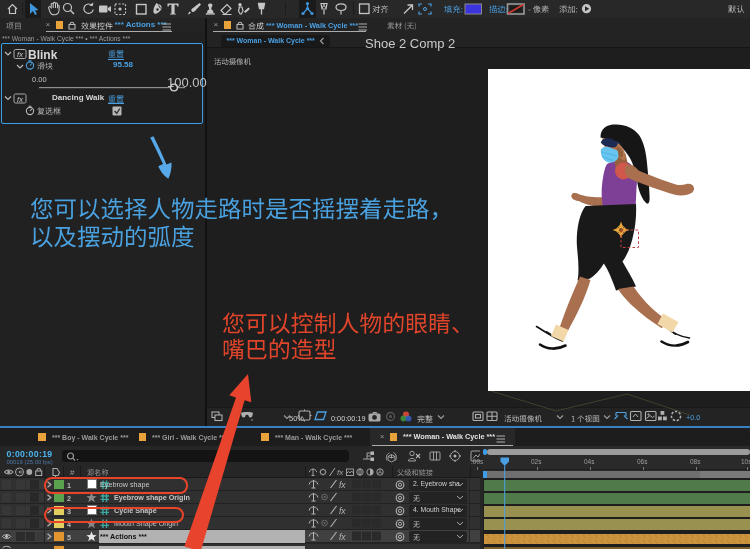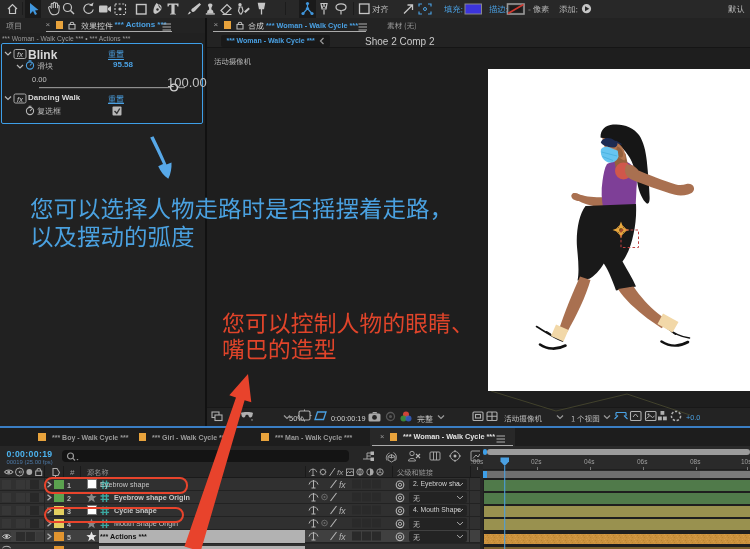--- a/index.html
+++ b/index.html
@@ -128,21 +128,21 @@
     <path d="M4.8 -0.7C5.5 -0.3 6.3 0.2 6.7 0.5L7.1 0.1C6.7 -0.2 5.9 -0.7 5.3 -1ZM2.2 -1C1.8 -0.5 1 -0.2 0.3 0.1C0.5 0.2 0.7 0.4 0.8 0.5C1.4 0.2 2.2 -0.3 2.8 -0.8ZM1.5 -2.2C1.6 -2.3 1.8 -2.3 3.3 -2.4C2.7 -2.1 2.1 -1.9 1.8 -1.8C1.3 -1.6 1 -1.6 0.7 -1.5C0.8 -1.4 0.9 -1.1 0.9 -1C1.1 -1.1 1.4 -1.1 3.6 -1.3V-0.1C3.6 0 3.6 0.1 3.5 0.1C3.4 0.1 3 0.1 2.5 0.1C2.6 0.2 2.7 0.4 2.7 0.6C3.3 0.6 3.6 0.6 3.9 0.5C4.1 0.4 4.2 0.3 4.2 -0V-1.3L6.1 -1.4C6.3 -1.2 6.5 -1 6.6 -0.9L7 -1.2C6.7 -1.6 6.1 -2.1 5.5 -2.4L5.1 -2.1C5.3 -2 5.4 -1.9 5.6 -1.8L2.5 -1.6C3.5 -2 4.6 -2.4 5.6 -2.9L5.2 -3.3C4.9 -3.2 4.6 -3 4.3 -2.8L2.6 -2.8C3 -2.9 3.4 -3.1 3.8 -3.4L3.6 -3.5H7.2V-4H4.1V-4.5H6.4V-4.9H4.1V-5.4H6.9V-5.8H4.1V-6.4H3.5V-5.8H0.8V-5.4H3.5V-4.9H1.2V-4.5H3.5V-4H0.4V-3.5H3.1C2.6 -3.2 2 -2.9 1.8 -2.9C1.6 -2.8 1.5 -2.7 1.3 -2.7C1.4 -2.6 1.4 -2.3 1.5 -2.2Z M13.5 -6.4V-4.8H11.2V-4.2H13.3C12.7 -3 11.7 -1.7 10.8 -1.1C10.9 -1 11.1 -0.8 11.2 -0.6C12 -1.2 12.9 -2.3 13.5 -3.4V-0.2C13.5 -0 13.5 0 13.3 0C13.2 0 12.7 0 12.2 0C12.3 0.2 12.4 0.4 12.4 0.6C13 0.6 13.5 0.6 13.7 0.5C14 0.4 14.1 0.2 14.1 -0.2V-4.2H14.9V-4.8H14.1V-6.4ZM9.3 -6.4V-4.8H8.1V-4.2H9.2C9 -3.1 8.4 -2 7.8 -1.3C7.9 -1.2 8 -0.9 8.1 -0.8C8.6 -1.3 9 -2.2 9.3 -3.1V0.6H9.9V-3.3C10.2 -2.9 10.6 -2.4 10.8 -2.1L11.1 -2.6C11 -2.8 10.2 -3.7 9.9 -4V-4.2H10.9V-4.8H9.9V-6.4Z" fill="#9b9b9b"></path>
   </svg>
 <svg style="position:absolute;left:404px;top:21.4px" width="15" height="11" viewBox="0 -7.6 15 11">
     <path d="M1.8 1.5 2.2 1.3C1.6 0.2 1.3 -1.1 1.3 -2.4C1.3 -3.6 1.6 -4.9 2.2 -6L1.8 -6.2C1.1 -5.1 0.7 -3.9 0.7 -2.4C0.7 -0.9 1.1 0.4 1.8 1.5Z M3.4 -5.9V-5.3H6C5.9 -4.8 5.9 -4.2 5.8 -3.6H3V-3.1H5.7C5.4 -1.8 4.7 -0.5 2.9 0.1C3 0.3 3.2 0.5 3.3 0.6C5.2 -0.2 6 -1.6 6.3 -3.1H6.5V-0.5C6.5 0.2 6.7 0.4 7.5 0.4C7.6 0.4 8.7 0.4 8.9 0.4C9.6 0.4 9.8 0.1 9.9 -1.1C9.7 -1.1 9.4 -1.2 9.3 -1.3C9.3 -0.3 9.2 -0.1 8.8 -0.1C8.6 -0.1 7.7 -0.1 7.5 -0.1C7.1 -0.1 7 -0.2 7 -0.5V-3.1H9.8V-3.6H6.4C6.5 -4.2 6.5 -4.8 6.5 -5.3H9.4V-5.9Z M10.9 1.5C11.6 0.4 12 -0.9 12 -2.4C12 -3.9 11.6 -5.1 10.9 -6.2L10.5 -6C11.1 -4.9 11.5 -3.6 11.5 -2.4C11.5 -1.1 11.1 0.2 10.5 1.3Z" fill="#9b9b9b"></path>
   </svg>
 <div class="a" style="left:221px;top:34.5px;width:109px;height:12.5px;background:#191919;border-radius:2px"></div>
 <div class="t" style="left:226.5px;top:37.2px;font-size:7px;color:#4aa0e2;font-weight:bold;">*** Woman - Walk Cycle ***</div>
 <svg class="a" style="left:318px;top:37px" width="8" height="8" viewBox="0 0 8 8">
     <path d="M5.5 1 L2.5 4 L5.5 7" fill="none" stroke="#9a9a9a" stroke-width="1.2"></path>
   </svg>
-<div class="t" style="left:333px;top:36.8px;font-size:10px;color:#c9c9c9;font-weight:normal;padding-left:32px;">Shoe 2 Comp 2</div>
+<div class="t" style="left:333px;top:36.8px;font-size:13px;color:#c9c9c9;font-weight:normal;padding-left:32px;">Shoe 2 Comp 2</div>
 <div class="t" style="left:2px;top:35.5px;font-size:6.7px;color:#9b9b9b;font-weight:normal;">*** Woman - Walk Cycle *** • *** Actions ***</div>
 <div class="a" style="left:1px;top:43px;width:202px;height:81px;background:#1f1f1f;border:1.8px solid #3e9fe8;border-radius:2px"></div>
 <svg class="a" style="left:0px;top:43px" width="206" height="83" viewBox="0 43 206 83">
     <path d="M5 52 L8 55 L11 52" fill="none" stroke="#b8b8b8" stroke-width="1.2"></path>
     <rect x="14" y="49.5" width="12" height="9" rx="1.5" fill="none" stroke="#aaa" stroke-width="1"></rect>
     <text x="20" y="57" font-size="7.5" font-style="italic" fill="#ccc" text-anchor="middle">fx</text>
     <path d="M17 65 L20 68 L23 65" fill="none" stroke="#b8b8b8" stroke-width="1.2"></path>
     <g fill="none" stroke="#4aa0e2" stroke-width="1.1">
       <circle cx="30" cy="65.5" r="3.6"></circle>
       <path d="M30 65.5 L31.8 63.5 M28.6 60.8 L31.4 60.8"></path>
@@ -163,21 +163,21 @@
 <svg style="position:absolute;left:108px;top:49.0px" width="19" height="12" viewBox="0 -8.0 19 12">
     <path d="M1.3 -4.3V-1.8H3.7V-1.3H1V-0.8H3.7V-0.1H0.4V0.4H7.6V-0.1H4.3V-0.8H7.1V-1.3H4.3V-1.8H6.8V-4.3H4.3V-4.8H7.6V-5.3H4.3V-5.9C5.2 -6 6.1 -6.1 6.8 -6.2L6.5 -6.7C5.2 -6.4 2.9 -6.3 1.1 -6.2C1.1 -6.1 1.2 -5.9 1.2 -5.8C2 -5.8 2.8 -5.8 3.7 -5.9V-5.3H0.5V-4.8H3.7V-4.3ZM1.9 -2.9H3.7V-2.3H1.9ZM4.3 -2.9H6.2V-2.3H4.3ZM1.9 -3.9H3.7V-3.3H1.9ZM4.3 -3.9H6.2V-3.3H4.3Z M13.2 -6H14.6V-5.3H13.2ZM11.3 -6H12.7V-5.3H11.3ZM9.5 -6H10.8V-5.3H9.5ZM9.5 -3.4V-0H8.5V0.4H15.6V-0H14.5V-3.4H12L12.1 -3.9H15.4V-4.4H12.2L12.2 -4.8H15.2V-6.4H8.9V-4.8H11.6L11.6 -4.4H8.5V-3.9H11.5L11.4 -3.4ZM10.1 -0V-0.5H13.9V-0ZM10.1 -2.2H13.9V-1.7H10.1ZM10.1 -2.6V-3H13.9V-2.6ZM10.1 -1.4H13.9V-0.9H10.1Z" fill="#4aa0e2"></path>
   </svg>
 <div class="a" style="left:108px;top:58.5px;width:16px;height:1px;background:#4aa0e2"></div>
 <svg style="position:absolute;left:37px;top:60.8px" width="19" height="12" viewBox="0 -8.0 19 12">
     <path d="M0.7 -6.2C1.2 -5.9 1.9 -5.5 2.2 -5.2L2.6 -5.6C2.2 -5.9 1.6 -6.3 1.1 -6.6ZM0.3 -4C0.8 -3.7 1.4 -3.4 1.7 -3.1L2.1 -3.6C1.7 -3.8 1.1 -4.2 0.7 -4.4ZM0.6 0.1 1.1 0.5C1.5 -0.2 2 -1.2 2.4 -2L1.9 -2.4C1.5 -1.5 1 -0.5 0.6 0.1ZM3.7 -1.7H6.2V-1.1H3.7ZM3.7 -2.2V-2.7H6.2V-2.2ZM3.1 -3.2V0.6H3.7V-0.7H6.2V0C6.2 0.1 6.2 0.2 6.1 0.2C6 0.2 5.6 0.2 5.2 0.2C5.3 0.3 5.4 0.5 5.4 0.6C5.9 0.6 6.3 0.6 6.5 0.6C6.7 0.5 6.8 0.3 6.8 0V-3.2ZM3.2 -6.4V-4.3H2.3V-2.9H2.9V-3.8H7V-2.9H7.6V-4.3H6.8V-6.4ZM3.7 -4.3V-5H4.8V-4.3ZM6.2 -4.3H5.3V-5.4H3.7V-5.9H6.2Z M14.5 -3H13.2C13.2 -3.3 13.2 -3.6 13.2 -3.9V-4.8H14.5ZM12.7 -6.6V-5.4H11.2V-4.8H12.7V-3.9C12.7 -3.6 12.7 -3.3 12.6 -3H11V-2.5H12.5C12.3 -1.4 11.8 -0.5 10.3 0.2C10.4 0.3 10.6 0.5 10.7 0.7C12.2 -0.1 12.8 -1.1 13.1 -2.2C13.5 -0.9 14.2 0.1 15.3 0.7C15.4 0.5 15.6 0.2 15.7 0.1C14.7 -0.3 14 -1.3 13.6 -2.5H15.6V-3H15V-5.4H13.2V-6.6ZM8.3 -1.3 8.5 -0.7C9.2 -1 10.1 -1.4 11 -1.8L10.8 -2.3L10 -2V-4.2H10.8V-4.8H10V-6.6H9.4V-4.8H8.4V-4.2H9.4V-1.7C9 -1.6 8.6 -1.4 8.3 -1.3Z" fill="#b4b4b4"></path>
   </svg>
 <div class="t" style="left:113px;top:61.3px;font-size:8px;color:#4aa0e2;font-weight:bold;">95.58</div>
 <div class="t" style="left:32px;top:75.8px;font-size:7.5px;color:#c0c0c0;font-weight:normal;">0.00</div>
 <div class="t" style="left:167px;top:75.8px;font-size:13px;color:#c0c0c0;font-weight:normal;">100.00</div>
-<div class="t" style="left:28px;top:93.8px;font-size:8px;color:#d8d8d8;font-weight:bold;">Dancing Walk</div>
+<div class="t" style="left:28px;top:93.8px;font-size:8px;color:#d8d8d8;font-weight:bold;padding-left:24px;">Dancing Walk</div>
 <svg style="position:absolute;left:108px;top:93.5px" width="19" height="12" viewBox="0 -8.0 19 12">
     <path d="M1.3 -4.3V-1.8H3.7V-1.3H1V-0.8H3.7V-0.1H0.4V0.4H7.6V-0.1H4.3V-0.8H7.1V-1.3H4.3V-1.8H6.8V-4.3H4.3V-4.8H7.6V-5.3H4.3V-5.9C5.2 -6 6.1 -6.1 6.8 -6.2L6.5 -6.7C5.2 -6.4 2.9 -6.3 1.1 -6.2C1.1 -6.1 1.2 -5.9 1.2 -5.8C2 -5.8 2.8 -5.8 3.7 -5.9V-5.3H0.5V-4.8H3.7V-4.3ZM1.9 -2.9H3.7V-2.3H1.9ZM4.3 -2.9H6.2V-2.3H4.3ZM1.9 -3.9H3.7V-3.3H1.9ZM4.3 -3.9H6.2V-3.3H4.3Z M13.2 -6H14.6V-5.3H13.2ZM11.3 -6H12.7V-5.3H11.3ZM9.5 -6H10.8V-5.3H9.5ZM9.5 -3.4V-0H8.5V0.4H15.6V-0H14.5V-3.4H12L12.1 -3.9H15.4V-4.4H12.2L12.2 -4.8H15.2V-6.4H8.9V-4.8H11.6L11.6 -4.4H8.5V-3.9H11.5L11.4 -3.4ZM10.1 -0V-0.5H13.9V-0ZM10.1 -2.2H13.9V-1.7H10.1ZM10.1 -2.6V-3H13.9V-2.6ZM10.1 -1.4H13.9V-0.9H10.1Z" fill="#4aa0e2"></path>
   </svg>
 <div class="a" style="left:108px;top:103px;width:16px;height:1px;background:#4aa0e2"></div>
 <svg style="position:absolute;left:37px;top:106.3px" width="27" height="12" viewBox="0 -8.0 27 12">
     <path d="M2.3 -3.5H6V-3H2.3ZM2.3 -4.5H6V-3.9H2.3ZM1.7 -4.9V-2.6H2.6C2.1 -1.9 1.4 -1.4 0.7 -1C0.9 -0.9 1.1 -0.7 1.2 -0.6C1.5 -0.8 1.8 -1.1 2.2 -1.3C2.5 -1 2.9 -0.7 3.4 -0.4C2.4 -0.1 1.3 0 0.3 0.1C0.4 0.2 0.5 0.5 0.5 0.6C1.7 0.5 3 0.3 4.1 -0.1C5 0.3 6.2 0.5 7.4 0.6C7.4 0.4 7.6 0.2 7.7 0C6.6 -0 5.6 -0.2 4.8 -0.4C5.5 -0.8 6.1 -1.2 6.5 -1.8L6.2 -2.1L6.1 -2H2.9C3 -2.2 3.1 -2.4 3.2 -2.5L3.2 -2.6H6.6V-4.9ZM2.1 -6.7C1.8 -5.9 1.1 -5.2 0.4 -4.7C0.5 -4.6 0.7 -4.4 0.8 -4.2C1.2 -4.6 1.6 -5 2 -5.4H7.2V-5.9H2.3C2.5 -6.1 2.6 -6.3 2.7 -6.6ZM5.6 -1.6C5.2 -1.2 4.7 -0.9 4 -0.7C3.4 -0.9 2.9 -1.2 2.6 -1.6Z M8.5 -6.1C9 -5.7 9.5 -5.2 9.7 -4.8L10.2 -5.2C10 -5.5 9.4 -6.1 8.9 -6.4ZM11.6 -6.5C11.4 -5.8 11 -5.1 10.6 -4.6C10.8 -4.5 11 -4.4 11.1 -4.3C11.3 -4.5 11.5 -4.8 11.6 -5.1H12.8V-3.9H10.6V-3.4H12C11.9 -2.3 11.5 -1.6 10.3 -1.2C10.5 -1 10.6 -0.8 10.7 -0.7C12.1 -1.2 12.5 -2.1 12.6 -3.4H13.4V-1.5C13.4 -0.9 13.6 -0.7 14.2 -0.7C14.3 -0.7 14.8 -0.7 15 -0.7C15.5 -0.7 15.6 -1 15.7 -2C15.5 -2.1 15.3 -2.1 15.1 -2.3C15.1 -1.4 15.1 -1.3 14.9 -1.3C14.8 -1.3 14.3 -1.3 14.3 -1.3C14 -1.3 14 -1.3 14 -1.5V-3.4H15.6V-3.9H13.4V-5.1H15.3V-5.6H13.4V-6.7H12.8V-5.6H11.9C12 -5.8 12.1 -6.1 12.1 -6.4ZM10 -3.6H8.4V-3.1H9.4V-0.7C9.1 -0.5 8.7 -0.2 8.4 0.1L8.8 0.6C9.2 0.1 9.6 -0.3 9.9 -0.3C10.1 -0.3 10.4 -0 10.7 0.2C11.2 0.5 11.9 0.5 12.8 0.5C13.6 0.5 14.9 0.5 15.6 0.5C15.6 0.3 15.7 -0 15.7 -0.2C14.9 -0.1 13.7 -0 12.8 -0C12 -0 11.3 -0.1 10.8 -0.4C10.4 -0.6 10.2 -0.8 10 -0.8Z M23.6 -6.2H19.2V0.2H23.7V-0.3H19.7V-5.7H23.6ZM20 -1.6V-1.1H23.4V-1.6H22V-2.8H23.2V-3.4H22V-4.5H23.4V-5H20.1V-4.5H21.4V-3.4H20.2V-2.8H21.4V-1.6ZM17.5 -6.7V-5.1H16.3V-4.5H17.5C17.2 -3.4 16.7 -2.2 16.2 -1.6C16.3 -1.5 16.5 -1.2 16.5 -1C16.9 -1.5 17.2 -2.4 17.5 -3.2V0.6H18.1V-3.6C18.3 -3.2 18.6 -2.7 18.8 -2.5L19.1 -3C19 -3.2 18.3 -4 18.1 -4.2V-4.5H19V-5.1H18.1V-6.7Z" fill="#b4b4b4"></path>
   </svg>
 <svg style="position:absolute;left:213.5px;top:57.1px" width="40" height="11" viewBox="0 -7.4 40 11">
     <path d="M0.7 -5.7C1.1 -5.5 1.7 -5.1 2.1 -4.9L2.4 -5.4C2.1 -5.6 1.4 -5.9 1 -6.1ZM0.3 -3.7C0.8 -3.4 1.4 -3.1 1.7 -2.9L2 -3.3C1.7 -3.6 1.1 -3.9 0.6 -4.1ZM0.5 0.1 1 0.5C1.4 -0.2 1.9 -1.1 2.3 -1.9L1.9 -2.3C1.5 -1.4 0.9 -0.5 0.5 0.1ZM2.4 -4V-3.5H4.5V-2.3H2.9V0.6H3.4V0.3H6.1V0.5H6.6V-2.3H5V-3.5H7.1V-4H5V-5.3C5.7 -5.5 6.3 -5.6 6.8 -5.8L6.3 -6.2C5.5 -5.9 4 -5.7 2.7 -5.5C2.8 -5.4 2.8 -5.2 2.9 -5.1C3.4 -5.1 4 -5.2 4.5 -5.3V-4ZM3.4 -0.2V-1.8H6.1V-0.2Z M8.1 -5.6V-5.1H10.9V-5.6ZM12.2 -6.1C12.2 -5.6 12.2 -5 12.2 -4.5H11.2V-4H12.2C12.1 -2.3 11.8 -0.7 10.8 0.2C10.9 0.3 11.1 0.5 11.2 0.6C12.3 -0.5 12.6 -2.1 12.7 -4H13.8C13.8 -1.3 13.7 -0.4 13.5 -0.1C13.4 -0.1 13.3 -0 13.2 -0C13 -0 12.6 -0 12.2 -0.1C12.3 0.1 12.4 0.3 12.4 0.5C12.8 0.5 13.2 0.5 13.4 0.5C13.6 0.5 13.8 0.4 13.9 0.2C14.2 -0.1 14.3 -1.2 14.4 -4.2C14.4 -4.3 14.4 -4.5 14.4 -4.5H12.8C12.8 -5 12.8 -5.6 12.8 -6.1ZM8.1 -0.3 8.1 -0.3V-0.3C8.2 -0.4 8.5 -0.5 10.6 -1L10.7 -0.5L11.2 -0.6C11 -1.2 10.7 -2 10.4 -2.7L10 -2.6C10.1 -2.2 10.3 -1.8 10.4 -1.4L8.6 -1.1C8.9 -1.7 9.2 -2.6 9.4 -3.3H11.1V-3.8H7.8V-3.3H8.8C8.6 -2.5 8.3 -1.6 8.2 -1.4C8.1 -1.1 8 -0.9 7.9 -0.8C7.9 -0.7 8 -0.4 8.1 -0.3Z M16 -6.2V-4.9H15.1V-4.4H16V-2.8C15.6 -2.7 15.3 -2.6 15 -2.5L15.2 -1.9L16 -2.2V-0.1C16 0 15.9 0.1 15.9 0.1C15.8 0.1 15.5 0.1 15.2 0.1C15.3 0.2 15.4 0.4 15.4 0.6C15.8 0.6 16.1 0.6 16.3 0.5C16.4 0.4 16.5 0.2 16.5 -0.1V-2.4L17.2 -2.7L17.1 -3.2L16.5 -3V-4.4H17.2V-4.9H16.5V-6.2ZM20.6 -5.5V-5H18.3V-5.5ZM17.3 -3.2 17.4 -2.7C18.2 -2.8 19.4 -2.8 20.6 -2.9V-2.6H21.1V-2.9L21.9 -3L21.9 -3.4L21.1 -3.3V-5.5H21.8V-5.9H17.2V-5.5H17.8V-3.2ZM20.6 -4.6V-4.1H18.3V-4.6ZM20.6 -3.8V-3.3L18.3 -3.2V-3.8ZM17.1 -1.3C17.3 -1.2 17.6 -0.9 17.9 -0.7C17.6 -0.3 17.1 0 16.7 0.2C16.8 0.3 16.9 0.5 17 0.6C17.5 0.4 17.9 0 18.3 -0.4C18.5 -0.3 18.7 -0.1 18.8 0.1L19.2 -0.3C19 -0.4 18.8 -0.6 18.6 -0.8C18.9 -1.2 19.1 -1.7 19.3 -2.2L19 -2.4L18.9 -2.3H17.1V-1.9H18.7C18.5 -1.6 18.4 -1.3 18.2 -1.1C17.9 -1.3 17.6 -1.5 17.4 -1.6ZM21.1 -1.9C21 -1.5 20.8 -1.2 20.5 -0.9C20.3 -1.2 20.1 -1.5 19.9 -1.9ZM19.3 -2.4V-1.9H19.5C19.7 -1.4 19.9 -0.9 20.2 -0.5C19.8 -0.2 19.3 0 18.8 0.2C18.9 0.3 19.1 0.5 19.1 0.6C19.6 0.4 20.1 0.2 20.5 -0.2C20.8 0.1 21.2 0.4 21.6 0.6C21.7 0.5 21.8 0.3 22 0.2C21.5 0 21.1 -0.2 20.8 -0.5C21.2 -1 21.5 -1.6 21.7 -2.3L21.4 -2.4L21.3 -2.4Z M25.8 -5.3H27.1C27 -5 26.8 -4.8 26.7 -4.7H25.3C25.5 -4.9 25.6 -5.1 25.8 -5.3ZM25.8 -6.2C25.5 -5.6 24.9 -4.8 24.1 -4.2C24.2 -4.2 24.4 -4 24.5 -3.9C24.6 -4 24.7 -4.1 24.8 -4.2V-3.1H26C25.6 -2.7 25.1 -2.4 24.3 -2.2C24.4 -2.1 24.6 -1.9 24.6 -1.8C25.3 -2.1 25.8 -2.3 26.2 -2.6C26.3 -2.5 26.4 -2.4 26.5 -2.2C26 -1.8 25 -1.3 24.3 -1.1C24.4 -1 24.6 -0.9 24.6 -0.8C25.3 -1 26.1 -1.5 26.7 -1.9C26.7 -1.8 26.8 -1.6 26.8 -1.5C26.3 -0.9 25.2 -0.3 24.3 -0.1C24.4 0 24.5 0.2 24.6 0.3C25.4 0.1 26.3 -0.5 27 -1C27 -0.6 26.9 -0.2 26.8 -0C26.7 0.1 26.6 0.1 26.4 0.1C26.3 0.1 26.1 0.1 25.9 0.1C26 0.2 26 0.4 26.1 0.6C26.2 0.6 26.4 0.6 26.5 0.6C26.8 0.6 27 0.5 27.2 0.3C27.5 0 27.6 -0.8 27.3 -1.5L27.7 -1.7C28 -0.9 28.4 -0.2 29 0.2C29.1 0 29.3 -0.2 29.4 -0.3C28.8 -0.6 28.3 -1.2 28.1 -1.9C28.4 -2.1 28.7 -2.2 28.9 -2.4L28.5 -2.7C28.2 -2.5 27.7 -2.2 27.2 -1.9C27 -2.3 26.8 -2.6 26.5 -2.9L26.6 -3.1H28.8V-4.7H27.3C27.5 -4.9 27.7 -5.2 27.9 -5.5L27.5 -5.7L27.4 -5.7H26.1L26.3 -6.1ZM25.3 -4.2H26.7C26.6 -4 26.6 -3.8 26.4 -3.5H25.3ZM27.1 -4.2H28.3V-3.5H26.9C27 -3.8 27.1 -4 27.1 -4.2ZM24.1 -6.2C23.7 -5.1 23.1 -4 22.4 -3.2C22.5 -3.1 22.7 -2.8 22.7 -2.7C23 -2.9 23.2 -3.2 23.4 -3.5V0.6H23.9V-4.4C24.2 -4.9 24.5 -5.5 24.7 -6Z M33.3 -5.8V-3.4C33.3 -2.3 33.2 -0.8 32.2 0.2C32.3 0.3 32.5 0.5 32.6 0.6C33.7 -0.5 33.8 -2.2 33.8 -3.4V-5.3H35.2V-0.5C35.2 0.1 35.3 0.3 35.4 0.4C35.5 0.5 35.7 0.5 35.8 0.5C35.9 0.5 36.1 0.5 36.2 0.5C36.3 0.5 36.5 0.5 36.6 0.4C36.7 0.3 36.7 0.2 36.8 0C36.8 -0.2 36.8 -0.7 36.8 -1.2C36.7 -1.2 36.5 -1.3 36.4 -1.4C36.4 -0.9 36.4 -0.5 36.4 -0.3C36.4 -0.2 36.4 -0.1 36.3 -0.1C36.3 -0 36.2 0 36.2 0C36.1 0 36 0 35.9 0C35.9 0 35.9 -0 35.8 -0C35.8 -0.1 35.8 -0.2 35.8 -0.5V-5.8ZM31.2 -6.2V-4.6H30V-4.1H31.1C30.9 -3.1 30.3 -1.9 29.8 -1.3C29.9 -1.2 30 -0.9 30.1 -0.8C30.5 -1.3 30.9 -2.1 31.2 -3V0.6H31.8V-2.8C32 -2.4 32.4 -2 32.5 -1.7L32.9 -2.2C32.7 -2.4 32 -3.2 31.8 -3.4V-4.1H32.8V-4.6H31.8V-6.2Z" fill="#bdbdbd"></path>
   </svg>

